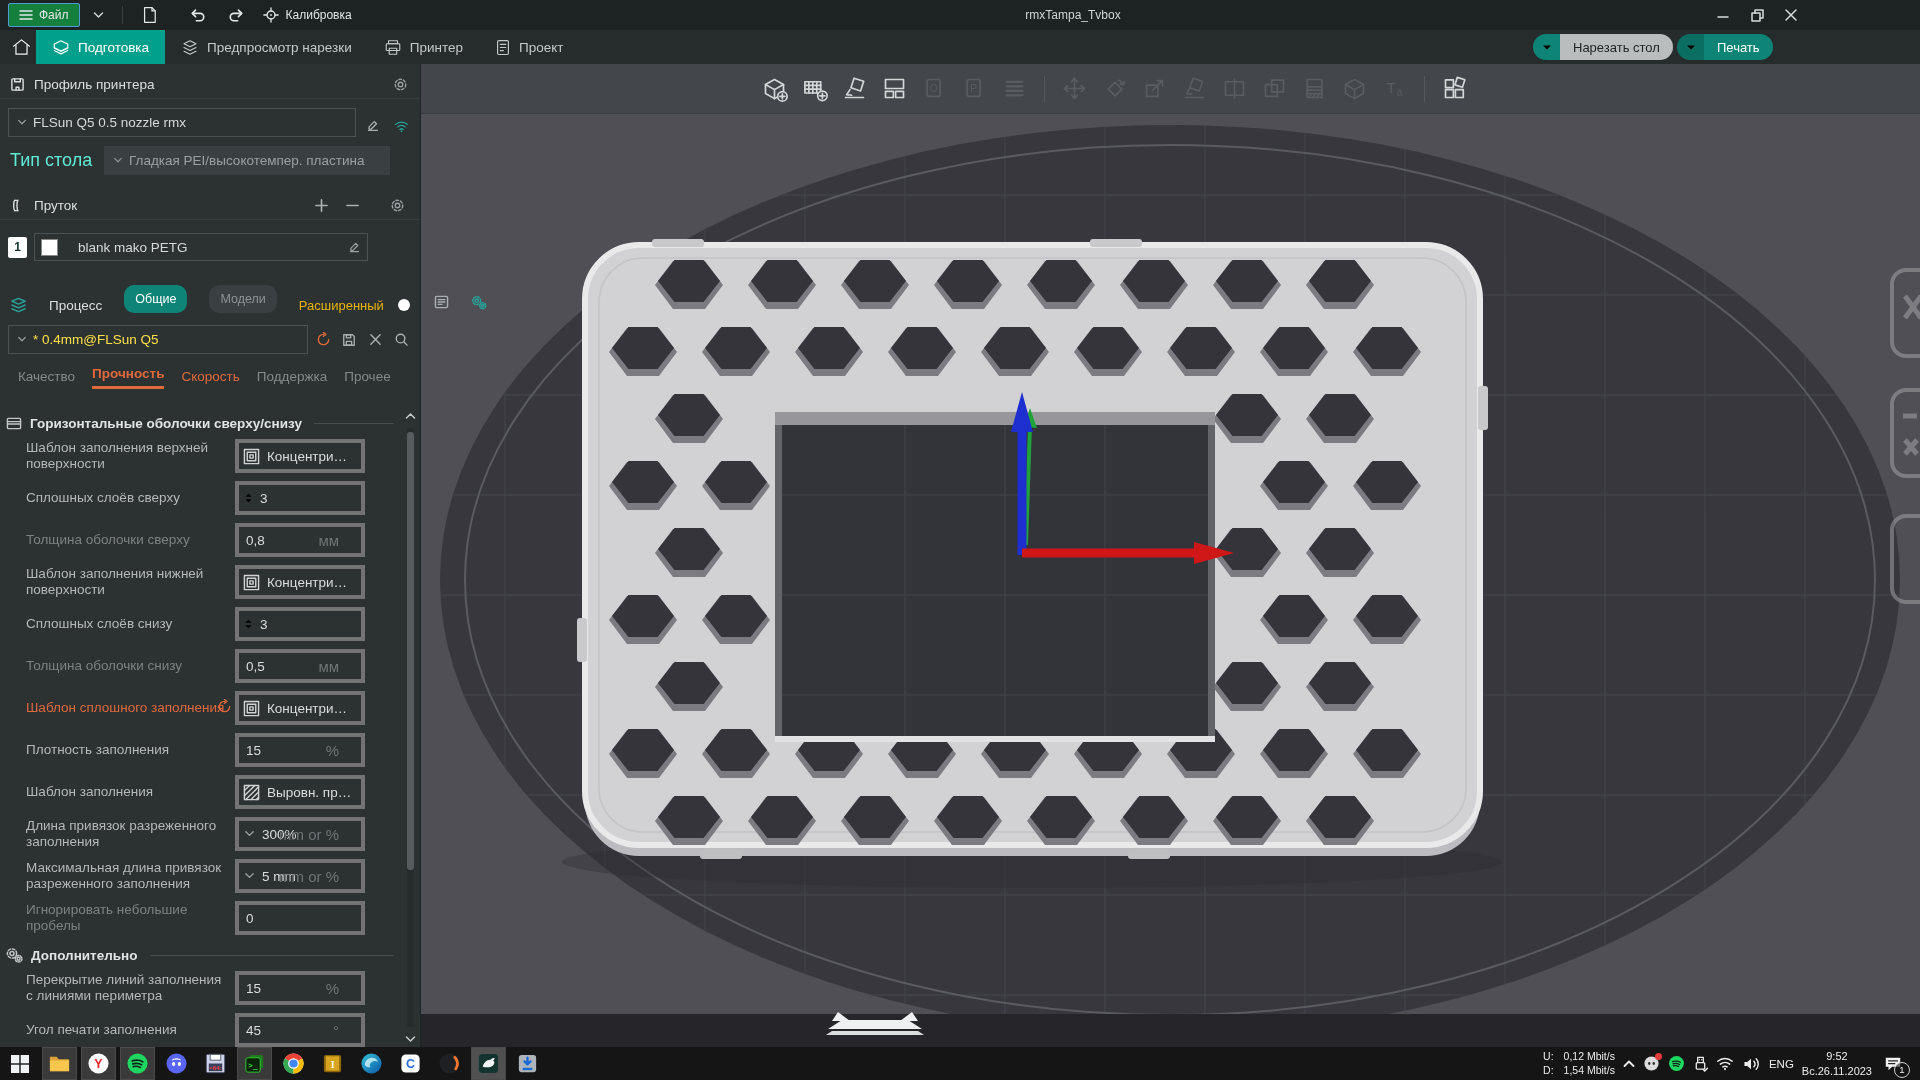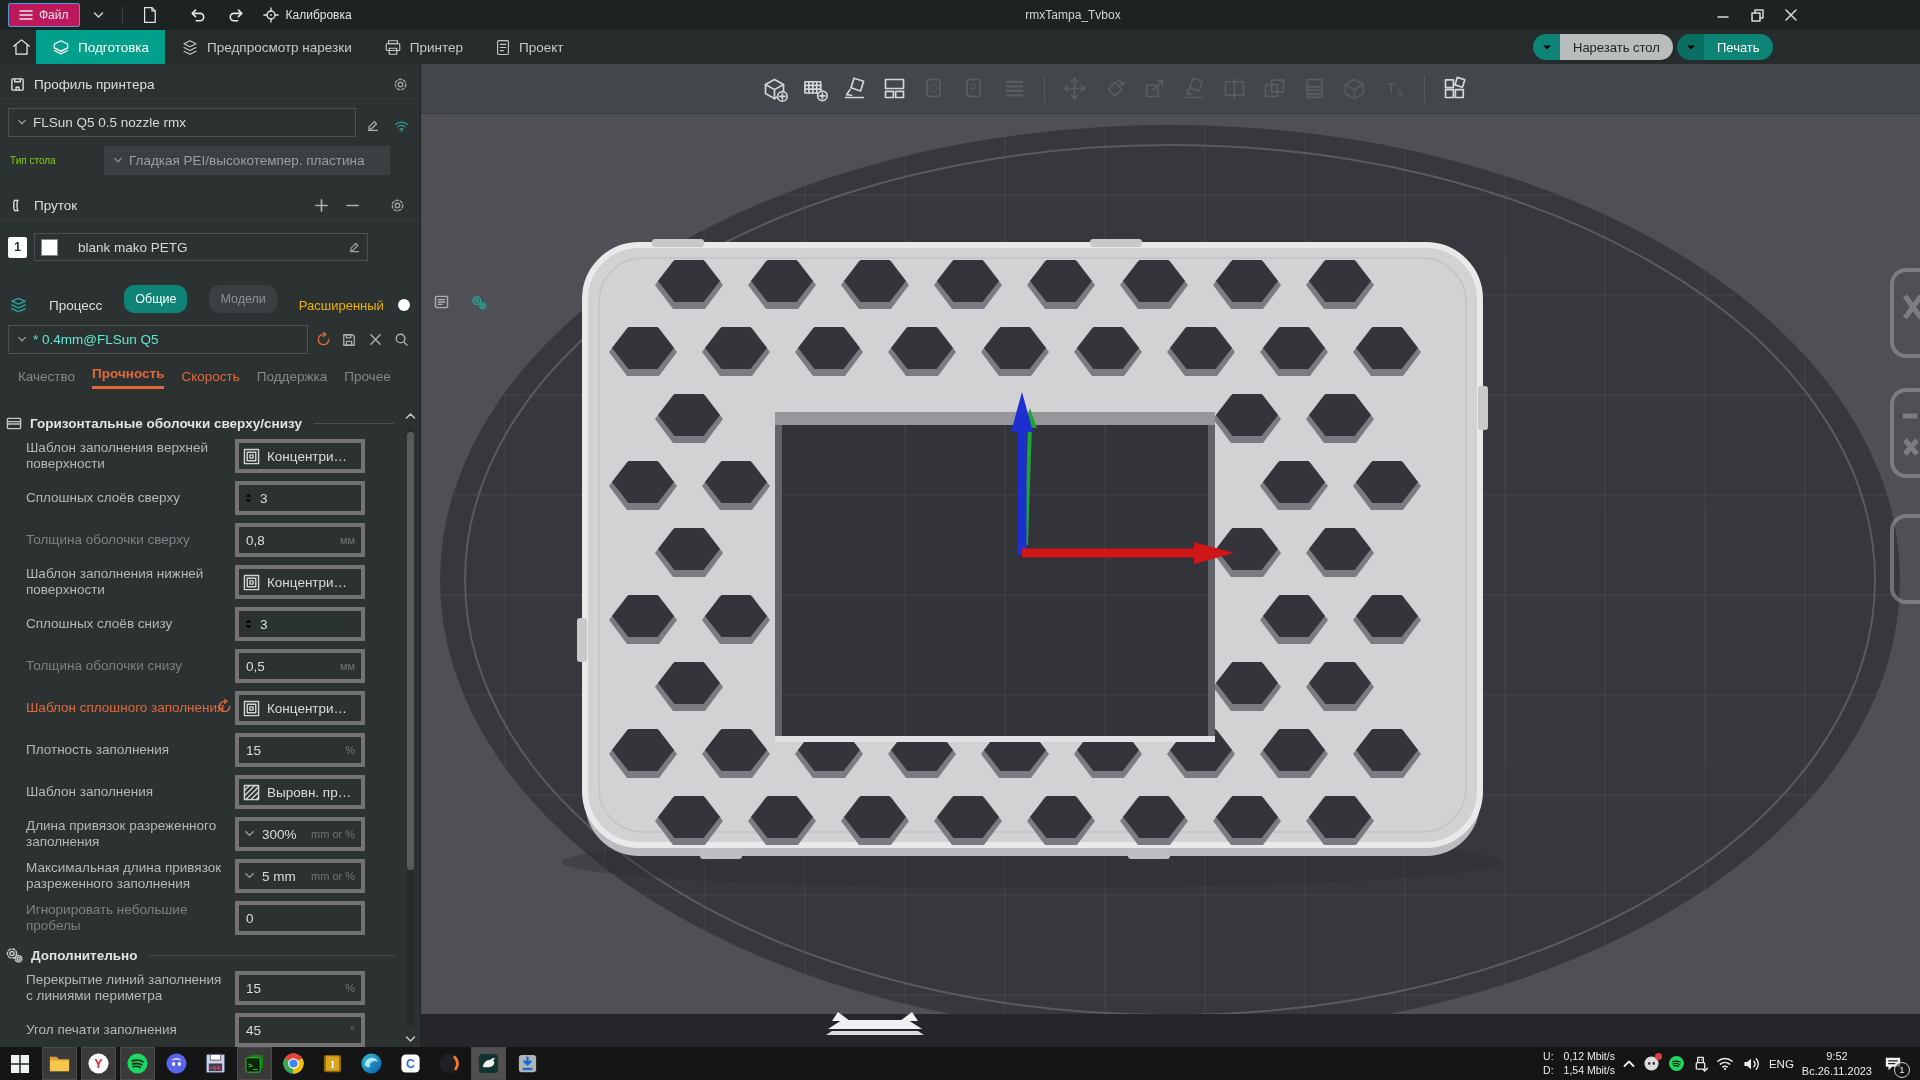--- a/index.html
+++ b/index.html
@@ -4,21 +4,21 @@
 <style>
   html,body{margin:0;padding:0;background:#222;}
   .screen{position:relative;width:1920px;height:1080px;overflow:hidden;background:#4f4f55;
           font-family:"Liberation Sans",sans-serif;color:#c6cacb;font-size:13px;-webkit-font-smoothing:antialiased;}
   svg{display:block}
   .ic{display:inline-flex;align-items:center;justify-content:center}
   .ic svg{stroke:currentColor;fill:none;stroke-width:1.5;stroke-linecap:round;stroke-linejoin:round}
 
   
   .titlebar{position:absolute;left:0;top:0;width:1920px;height:30px;background:#1d2222;display:flex;align-items:center;z-index:30;}
-  .file-btn{display:flex;align-items:center;gap:6px;margin-left:8px;height:22px;padding:0 10px;border:1px solid #4e9bd4;background:#be185d;color:#dfe7e9;font-size:12px;border-radius:2px;}
+  .file-btn{display:flex;align-items:center;gap:6px;margin-left:8px;height:22px;padding:0 10px;border:1px solid #4e9bd4;background:#15803d;color:#dfe7e9;font-size:12px;border-radius:2px;}
   .tb-chev{margin-left:6px;width:26px;height:22px;color:#cfd6d6}
   .tb-sep{width:1px;height:18px;background:#3a4141;margin:0 10px}
   .tb-ic{width:26px;height:22px;color:#e3e8e8;margin:0 4px}
   .calib{display:flex;align-items:center;gap:7px;margin-left:10px;color:#dfe5e5;font-size:12px}
   .win-title{position:absolute;left:1073px;top:0;height:30px;display:flex;align-items:center;transform:translateX(-50%);color:#cfd5d5;font-size:12px}
   .win-ctrls{position:absolute;right:114px;top:0;height:30px;display:flex;align-items:center;gap:4px;color:#d6dbdb}
   .win-btn{width:30px;height:26px}
 
   
   .tabbar{position:absolute;left:0;top:30px;width:1920px;height:34px;background:#262b2c;display:flex;align-items:center;z-index:30;}
@@ -35,53 +35,53 @@
   .print-btn .body{background:#0e8477;color:#fff}
 
   
   .sidebar{position:absolute;left:0;top:64px;width:420px;height:983px;background:#2c3132;display:flex;flex-direction:column;z-index:20;border-right:1px solid #1f2424}
   .sec-head{display:flex;align-items:center;gap:9px;height:28px;margin-top:6px;padding:0 12px 0 10px;color:#dbdfe0;font-size:13.5px;border-bottom:1px solid #353b3c}
   .sec-head .grow{flex:1}
   .combo{display:flex;align-items:center;gap:6px;height:27px;border:1px solid #4b5154;background:#2c3132;padding:0 8px;color:#d6d9da;font-size:13.5px;overflow:hidden;white-space:nowrap}
   .row-printer{display:flex;align-items:flex-end;gap:6px;margin:9px 8px 0 8px}
   .row-printer .combo{flex:1}
   .row-bed{display:flex;align-items:center;margin:9px 30px 0 10px;gap:8px}
-  .row-bed .lab{width:86px;font-size:10px;color:#84cc16}
+  .row-bed .lab{width:86px;font-size:18px;color:#5eead4}
   .row-bed .combo{flex:1;background:#3a4042;border-color:#3a4042;color:#9aa0a1}
   .row-fila{display:flex;align-items:center;margin:13px 52px 0 8px;gap:7px}
   .slot{width:19px;height:21px;background:#fff;color:#13332e;font-weight:bold;font-size:12px;display:flex;align-items:center;justify-content:center;border-radius:2px}
   .fila-box{flex:1;display:flex;align-items:center;gap:20px;height:26px;border:1px solid #4b5154;padding:0 6px;font-size:13.5px;color:#d6d9da}
   .swatch{width:15px;height:15px;background:#fff;border:1px solid #888}
   .fila-box .grow{flex:1}
   .proc-head{display:flex;align-items:flex-end;gap:22px;height:28px;margin-top:24px;padding:0 10px;color:#dbdfe0;font-size:13.5px}
   .pill{height:28px;padding:0 11px;border-radius:10px;display:flex;align-items:center;font-size:12.5px;background:#3a4042;color:#8d9394}
   .pill.on{background:#0e8477;color:#fff}
   .adv{margin-left:auto;font-size:13px;color:#eab308}
   .toggle{width:30px;height:16px;border-radius:8px;background:#0e8477;position:relative;margin-left:6px}
   .toggle i{position:absolute;right:2px;top:2px;width:12px;height:12px;border-radius:50%;background:#fff}
   .row-preset{display:flex;align-items:center;gap:4px;margin:12px 8px 0 8px}
-  .row-preset .combo{flex:1;color:#5eead4}
+  .row-preset .combo{flex:1;color:#fde047}
   .mini-btn{width:22px;height:22px;color:#aab0b1}
   .mini-btn.orange{color:#e0693c}
   .set-tabs{display:flex;align-items:flex-end;gap:17px;padding:12px 8px 0 18px;font-size:13.5px}
   .set-tab{padding-bottom:5px;color:#84898b;white-space:nowrap}
   .set-tab.modified{color:#e0693c}
   .set-tab.active{color:#e0693c;font-weight:bold;border-bottom:3px solid #e0693c}
 
   .settings{position:relative;flex:1;overflow:hidden;margin-top:19px}
   .ghead{display:flex;align-items:center;gap:8px;padding:8px 26px 4px 6px;font-weight:bold;color:#e0e4e5;font-size:13.5px}
   .ghead .ic{color:#c2c6c7}
   .ghead .line{flex:1;height:1px;background:#474d50;margin-left:4px}
   .srow{display:flex;align-items:center;padding:4px 55px 4px 26px}
   .srow .lbl{flex:1;font-size:13.5px;line-height:1.22;color:#b4b8b9;padding-right:8px}
   .srow.dim .lbl{color:#7c8183}
   .srow.modified .lbl{color:#e0693c}
   .ctrl{position:relative;width:122px;flex:none;height:26px;border:4px solid #737373;display:flex;align-items:center;color:#dadddd;font-size:13.5px;background:#2c3132}
   .ctrl .val{padding-left:7px;white-space:nowrap;overflow:hidden}
-  .ctrl .unit{position:absolute;right:6px;font-size:11px;color:#6f7476}
+  .ctrl .unit{position:absolute;right:22px;font-size:15px;color:#6f7476}
   .ctrl .picon{margin-left:4px;color:#cfd3d4;flex:none}
   .ctrl .spin{display:flex;flex-direction:column;justify-content:center;margin-left:5px;color:#969c9e}
   .ctrl .dchev{margin-left:5px;color:#9aa0a2}
   .revert{position:absolute;left:-22px;top:4px;color:#e0693c}
   .scrollbar{position:absolute;right:3px;top:4px;bottom:4px;width:13px}
   .scrollbar .chev{position:absolute;left:0;width:13px;color:#c6cacb}
   .scrollbar .track{position:absolute;left:3px;top:16px;bottom:16px;width:7px;background:#262b2c;border-radius:3px}
   .scrollbar .thumb{position:absolute;left:3px;top:20px;height:438px;width:7px;background:#565c5e;border-radius:3px}
 
   

